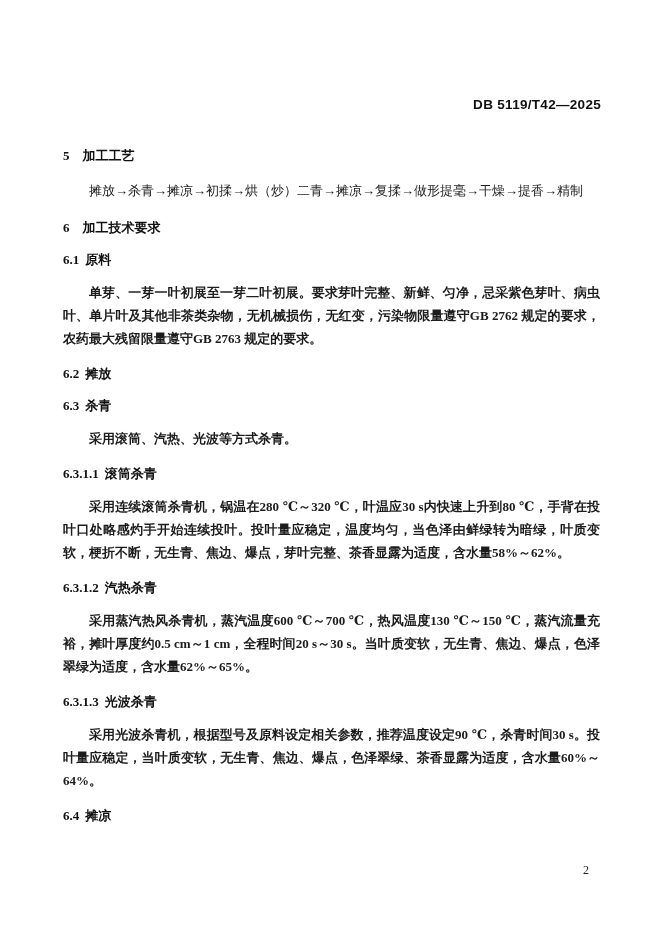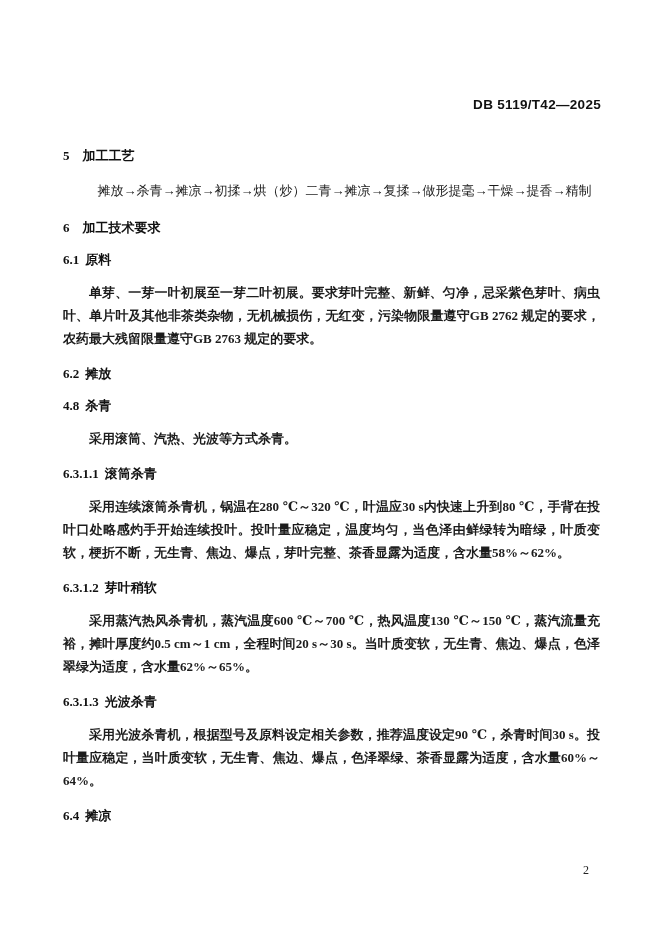--- a/index.html
+++ b/index.html
@@ -55,21 +55,20 @@
     margin: 9px 0;
     color: #1c1c1c;
     font-weight: bold;
   }
   .flow {
     font-size: 13px;
     line-height: 23px;
     text-indent: 2em;
     margin: 12px 0 13px;
     color: #1c1c1c;
-    text-align: center;
   }
   .page-number {
     position: absolute;
     top: 851px;
     right: 73px;
     font-size: 12px;
     font-family: "Liberation Serif", "DejaVu Serif", serif;
     color: #222;
   }
 </style>
@@ -79,25 +78,25 @@
 <div class="page">
   <div class="doc-code">DB 5119/T42—2025</div>
 
   <main class="content">
       <div class="heading h1"><span class="sec-num">5</span><span class="sec-title">加工工艺</span></div>
       <p class="flow">摊放→杀青→摊凉→初揉→烘（炒）二青→摊凉→复揉→做形提毫→干燥→提香→精制</p>
       <div class="heading h1"><span class="sec-num">6</span><span class="sec-title">加工技术要求</span></div>
       <div class="heading h2"><span class="sec-num">6.1</span><span class="sec-title">原料</span></div>
       <p class="para">单芽、一芽一叶初展至一芽二叶初展。要求芽叶完整、新鲜、匀净，忌采紫色芽叶、病虫叶、单片叶及其他非茶类杂物，无机械损伤，无红变，污染物限量遵守GB 2762 规定的要求，农药最大残留限量遵守GB 2763 规定的要求。</p>
       <div class="heading h2"><span class="sec-num">6.2</span><span class="sec-title">摊放</span></div>
-      <div class="heading h2"><span class="sec-num">4.8</span><span class="sec-title">杀青</span></div>
+      <div class="heading h2"><span class="sec-num">6.3</span><span class="sec-title">杀青</span></div>
       <p class="para">采用滚筒、汽热、光波等方式杀青。</p>
       <div class="heading h3"><span class="sec-num">6.3.1.1</span><span class="sec-title">滚筒杀青</span></div>
       <p class="para">采用连续滚筒杀青机，锅温在280 ℃～320 ℃，叶温应30 s内快速上升到80 ℃，手背在投叶口处略感灼手开始连续投叶。投叶量应稳定，温度均匀，当色泽由鲜绿转为暗绿，叶质变软，梗折不断，无生青、焦边、爆点，芽叶完整、茶香显露为适度，含水量58%～62%。</p>
-      <div class="heading h3"><span class="sec-num">6.3.1.2</span><span class="sec-title">芽叶稍软</span></div>
+      <div class="heading h3"><span class="sec-num">6.3.1.2</span><span class="sec-title">汽热杀青</span></div>
       <p class="para">采用蒸汽热风杀青机，蒸汽温度600 ℃～700 ℃，热风温度130 ℃～150 ℃，蒸汽流量充裕，摊叶厚度约0.5 cm～1 cm，全程时间20 s～30 s。当叶质变软，无生青、焦边、爆点，色泽翠绿为适度，含水量62%～65%。</p>
       <div class="heading h3"><span class="sec-num">6.3.1.3</span><span class="sec-title">光波杀青</span></div>
       <p class="para">采用光波杀青机，根据型号及原料设定相关参数，推荐温度设定90 ℃，杀青时间30 s。投叶量应稳定，当叶质变软，无生青、焦边、爆点，色泽翠绿、茶香显露为适度，含水量60%～64%。</p>
       <div class="heading h2"><span class="sec-num">6.4</span><span class="sec-title">摊凉</span></div>
     </main>
 
   <div class="page-number">2</div>
 </div>
 
 </body></html>

